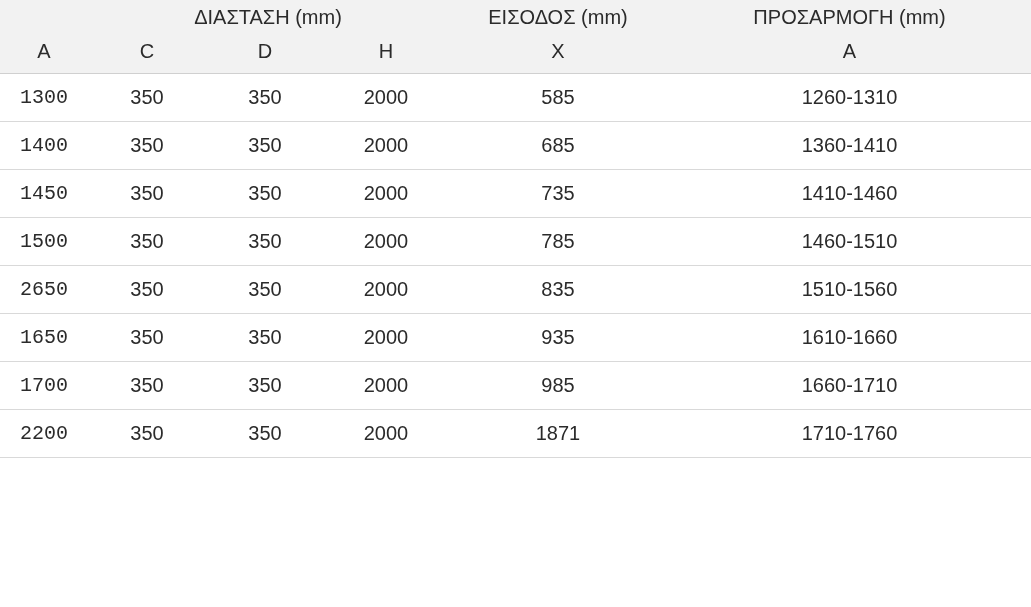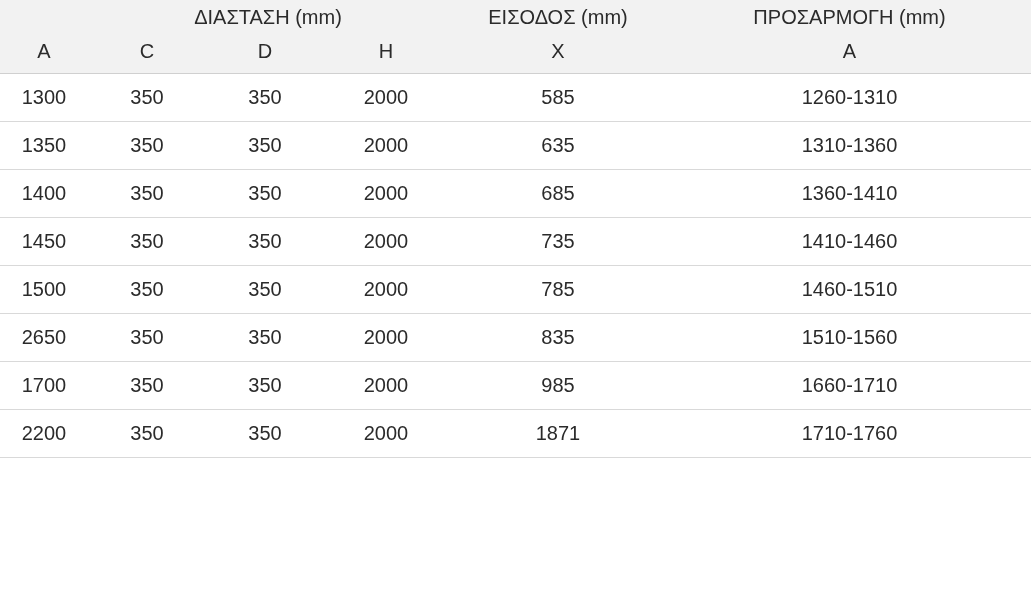--- a/index.html
+++ b/index.html
@@ -62,20 +62,21 @@
     text-align: center;
     vertical-align: middle;
     border-bottom: 1px solid #d9d9d9;
     background: #ffffff;
   }
   tr.data-row:last-child td {
     border-bottom: 1px solid #d9d9d9;
   }
   td.col-a {
     padding-left: 0;
+    font-family: Liberation Mono, monospace;
   }
 </style>
 </head>
 <body>
 
 <table class="spec-table">
   <colgroup>
     <col class="c-a">
       <col class="c-c">
       <col class="c-d">
@@ -102,28 +103,20 @@
   <tbody>
     <tr class="data-row">
       <td class="col-a">1300</td>
       <td>350</td>
       <td>350</td>
       <td>2000</td>
       <td>585</td>
       <td>1260-1310</td>
     </tr>
     <tr class="data-row">
-      <td class="col-a">1350</td>
-      <td>350</td>
-      <td>350</td>
-      <td>2000</td>
-      <td>635</td>
-      <td>1310-1360</td>
-    </tr>
-    <tr class="data-row">
       <td class="col-a">1400</td>
       <td>350</td>
       <td>350</td>
       <td>2000</td>
       <td>685</td>
       <td>1360-1410</td>
     </tr>
     <tr class="data-row">
       <td class="col-a">1450</td>
       <td>350</td>
@@ -142,20 +135,28 @@
     </tr>
     <tr class="data-row">
       <td class="col-a">2650</td>
       <td>350</td>
       <td>350</td>
       <td>2000</td>
       <td>835</td>
       <td>1510-1560</td>
     </tr>
     <tr class="data-row">
+      <td class="col-a">1650</td>
+      <td>350</td>
+      <td>350</td>
+      <td>2000</td>
+      <td>935</td>
+      <td>1610-1660</td>
+    </tr>
+    <tr class="data-row">
       <td class="col-a">1700</td>
       <td>350</td>
       <td>350</td>
       <td>2000</td>
       <td>985</td>
       <td>1660-1710</td>
     </tr>
     <tr class="data-row">
       <td class="col-a">2200</td>
       <td>350</td>

